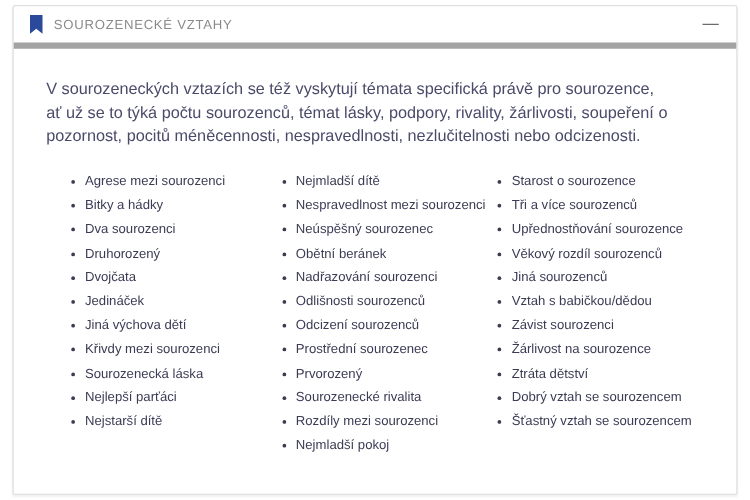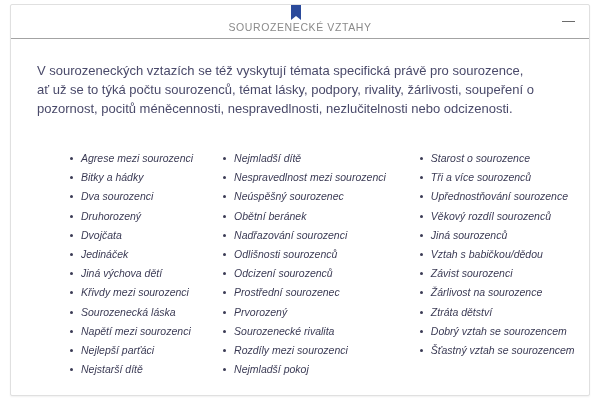--- a/index.html
+++ b/index.html
@@ -28,26 +28,25 @@
     height: 392px;
     background: #ffffff;
     border: 1px solid #e0e0e0;
     border-radius: 2px;
     box-sizing: border-box;
     box-shadow: 0 1px 2px rgba(0,0,0,0.06);
   }
   .card-header {
     position: relative;
     height: 34px;
-    border-bottom: 1px solid #a3a3a3;
+    border-bottom: 5px solid #a3a3a3;
     display: flex;
     align-items: center;
     padding: 0 12px;
     box-sizing: border-box;
-    flex-direction: column;
   }
   .bookmark-icon {
     width: 12px;
     height: 16px;
     margin-right: 8px;
     flex: none;
     display: block;
   }
   .card-title {
     font-size: 10.5px;
@@ -89,23 +88,22 @@
   }
   .columns {
     display: flex;
     gap: 0px;
   }
   .col {
     flex: 1 1 0;
   }
   ul.topic-list {
     list-style: none;
-    margin: 13px;
+    margin: 0;
     padding: 0;
-    font-style: italic;
   }
   ul.topic-list li {
     position: relative;
     font-size: 10.5px;
     line-height: 19.2px;
     color: #3b3b55;
     padding-left: 13px;
     white-space: nowrap;
     font-family: "Liberation Sans", sans-serif;
   }
@@ -148,21 +146,20 @@
           <ul class="topic-list">
             <li>Agrese mezi sourozenci</li>
             <li>Bitky a hádky</li>
             <li>Dva sourozenci</li>
             <li>Druhorozený</li>
             <li>Dvojčata</li>
             <li>Jedináček</li>
             <li>Jiná výchova dětí</li>
             <li>Křivdy mezi sourozenci</li>
             <li>Sourozenecká láska</li>
-            <li>Napětí mezi sourozenci</li>
             <li>Nejlepší parťáci</li>
             <li>Nejstarší dítě</li>
           </ul>
         </div>
 
         <div class="col col-2">
           <ul class="topic-list">
             <li>Nejmladší dítě</li>
             <li>Nespravedlnost mezi sourozenci</li>
             <li>Neúspěšný sourozenec</li>

